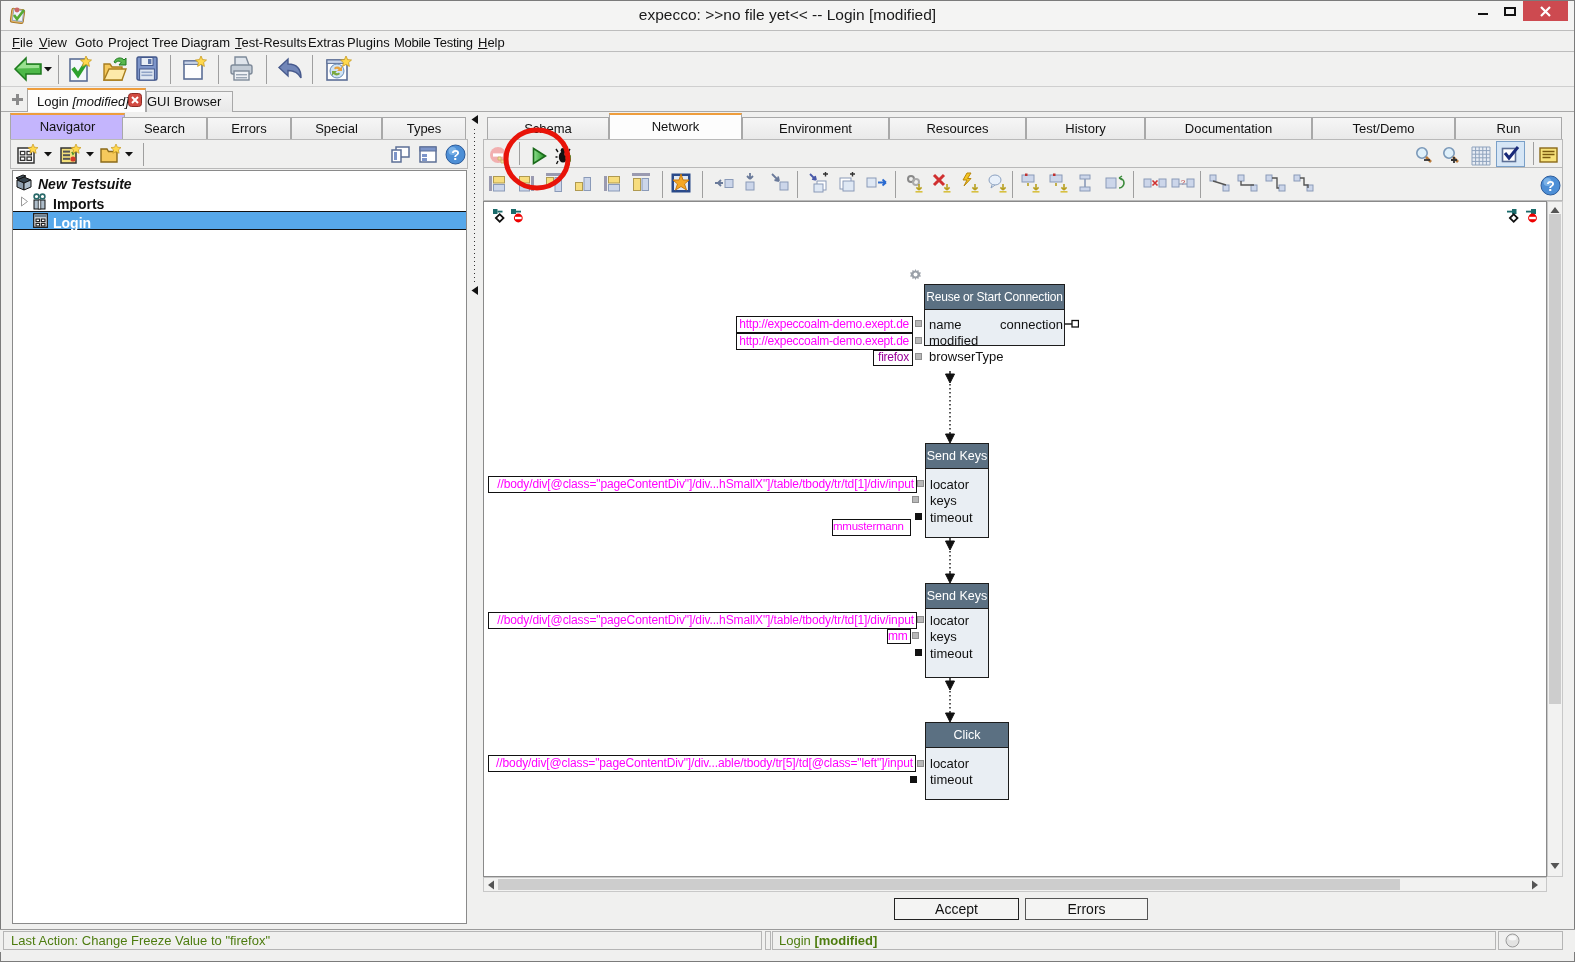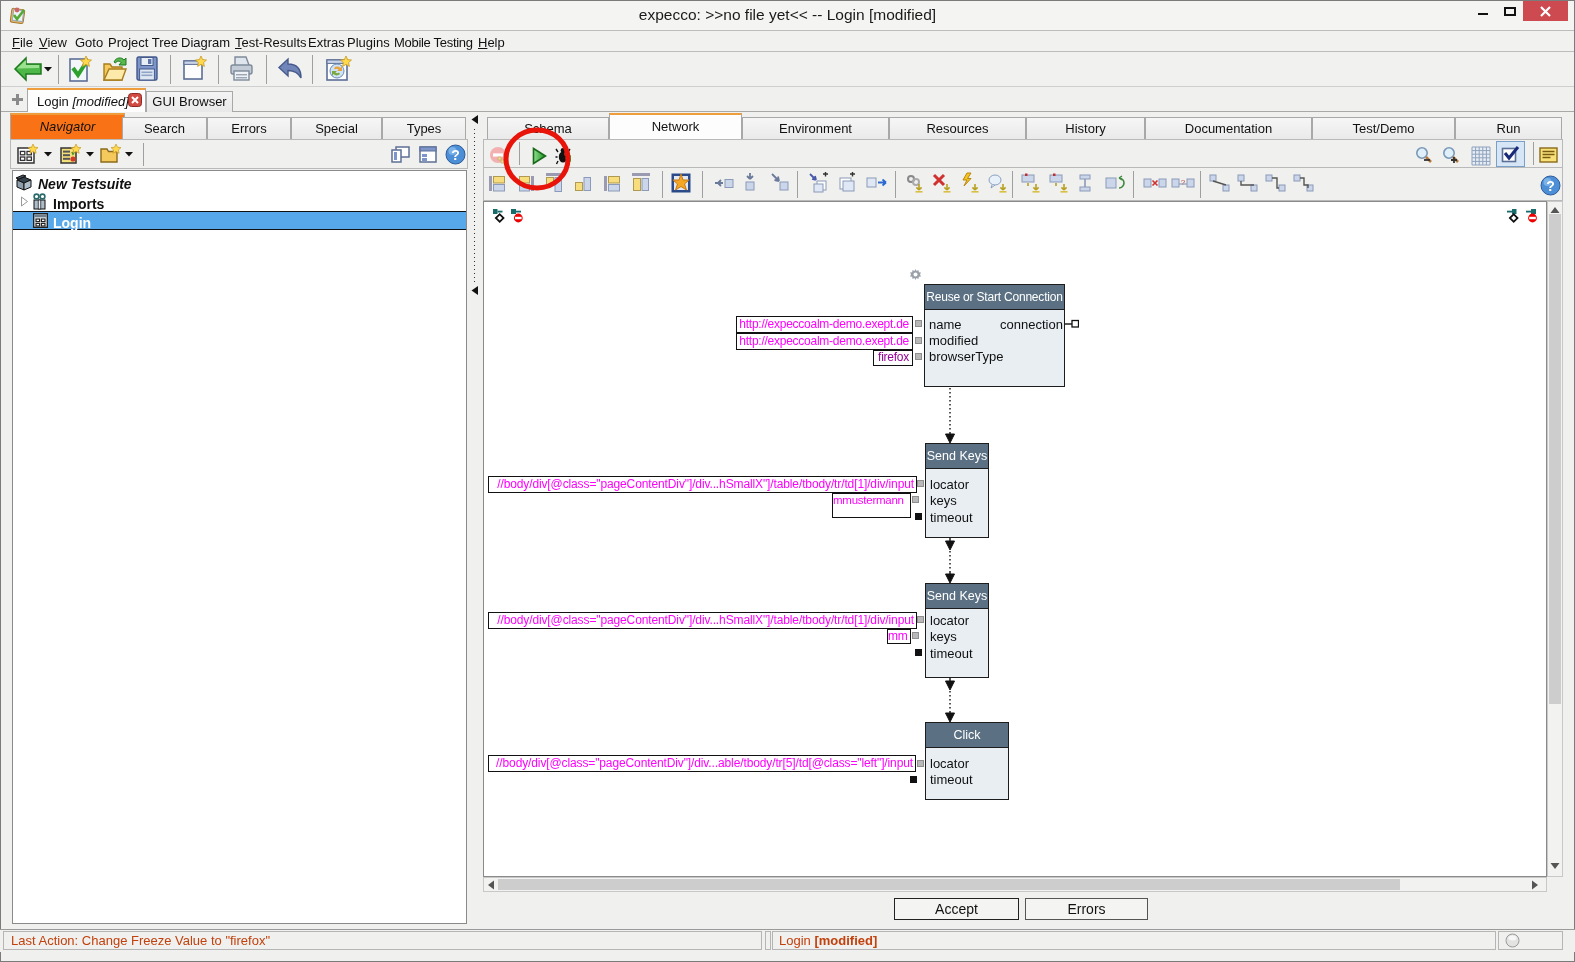--- a/index.html
+++ b/index.html
@@ -13,21 +13,21 @@
 .btn-min { position:absolute; left:1478px; top:13px; width:10px; height:2px; background:#111; }
 .btn-max { position:absolute; left:1504px; top:7px; width:12px; height:9px; border:2px solid #111; background:transparent; }
 .btn-close { position:absolute; left:1523px; top:1px; width:45px; height:20px; background:#cd4a50; color:#fff; text-align:center; font-size:12px; line-height:20px; }
 
 .menubar { position:absolute; left:1px; top:30px; width:1573px; height:22px; background:#f1f1f0; border-top:1px solid #bdbdbd; border-bottom:1px solid #bdbdbd; }
 .menubar span { position:absolute; top:4px; font-size:13px; color:#111; }
 
 .toolbar { position:absolute; left:1px; top:53px; width:1573px; height:34px; background:#f1f1f0; border-bottom:1px solid #cfcfcf; }
 .tsep { position:absolute; top:2px; width:1px; height:29px; background:#9f9f9f; }
 .dtline { position:absolute; left:1px; top:111px; width:1573px; height:1px; background:#a8a8a8; }
-.tab { position:absolute; font-size:13px; color:#111; text-align:center; }
+.tab { position:absolute; font-size:13px; color:#111; }
 .tab-active { background:#fdfdfd; border:1px solid #a8a8a8; border-top:2px solid #ee9d3c; border-bottom:none; }
 .tab-inactive { background:linear-gradient(#f4f4f4,#e8e8e8); border:1px solid #a8a8a8; border-bottom:none; }
 
 .stab { position:absolute; font-size:13px; color:#111; text-align:center; }
 
 .ltoolbar { position:absolute; left:10px; top:139px; width:458px; height:30px; background:#f0f0ef; border:1px solid #b9b9b9; }
 
 .tree { position:absolute; left:12px; top:170px; width:455px; height:754px; background:#fff; border:1px solid #8a8a8a; }
 
 .splitter { position:absolute; left:468px; top:113px; width:14px; height:811px; }
@@ -41,21 +41,21 @@
 .node { position:absolute; border:1.5px solid #1c1c1c; background:#e9eef3; }
 .nhead { width:100%; color:#fff; background:#5b7082; border-bottom:1.5px solid #1c1c1c; text-align:center; font-size:12.5px; white-space:nowrap; overflow:hidden; }
 .nrow { position:absolute; font-size:13px; color:#101010; left:5px; }
 .vbox { position:absolute; border:1.5px solid #111; background:#fff; font-size:12px; letter-spacing:-0.25px; color:#ff00ff; text-align:right; white-space:nowrap; overflow:hidden; }
 .sq { letter-spacing:-0.12px; }
 .pin-g { position:absolute; width:7px; height:7px; background:#b8b8b8; border:1px solid #8f8f8f; }
 .pin-b { position:absolute; width:7px; height:7px; background:#111; }
 .btn { position:absolute; height:22px; border:1px solid #555; background:#f4f4f3; text-align:center; font-size:14px; line-height:20px; color:#111; }
 
 .status { position:absolute; left:0px; top:929px; width:1575px; height:23px; border-top:1px solid #9a9a9a; background:#f0f0ef; }
-.ssec { position:absolute; top:2px; height:19px; border:1px solid #b5b5b5; background:#f0f0ef; font-size:13px; color:#c2410c; }
+.ssec { position:absolute; top:2px; height:19px; border:1px solid #b5b5b5; background:#f0f0ef; font-size:13px; color:#4d7c0f; }
 u { text-decoration:underline; }
 </style>
 </head>
 <body>
 <div class="win"></div>
 
 <div class="titlebar"></div>
 <div class="title">expecco: &gt;&gt;no file yet&lt;&lt; -- Login [modified]</div>
 <svg class="abs" style="left:9px;top:6px" width="19" height="19" viewBox="0 0 19 19">
  <rect x="2" y="3" width="13" height="14" rx="2" fill="#e8b765" stroke="#a97a2a" transform="rotate(8 9 10)"></rect>
@@ -154,21 +154,21 @@
     <path d="M7.5 2 v11 M2 7.5 h11" stroke="#8a8a8a" stroke-width="3"></path>
   </svg>
 <div class="tab tab-active" style="left:27px;top:88px;width:119px;height:24px;line-height:23px;text-align:left;padding-left:9px;">Login <i>[modified]</i></div>
 <svg class="abs" style="left:128px;top:93px" width="14" height="14" viewBox="0 0 14 14">
     <rect x="0.5" y="0.5" width="13" height="13" rx="3" fill="#d24b42" stroke="#8e2b24"></rect>
     <path d="M4 4 L10 10 M10 4 L4 10" stroke="#fff" stroke-width="2"></path>
   </svg>
 <div class="tab tab-inactive" style="left:146px;top:91px;width:87px;height:21px;line-height:20px;">GUI Browser</div>
 
 <div id="left-subtabs">
-<div class="stab" style="left:10px;top:113px;width:115px;height:27px;background:#f97316;border:1px solid #a8a8a8;border-top:2px solid #ee9d3c;border-bottom:none;line-height:24px;font-style:italic;">Navigator</div>
+<div class="stab" style="left:10px;top:113px;width:115px;height:27px;background:#c4b5fd;border:1px solid #a8a8a8;border-top:2px solid #ee9d3c;border-bottom:none;line-height:24px;">Navigator</div>
 <div class="stab" style="left:122px;top:117px;width:85px;height:23px;background:linear-gradient(#f6f6f6,#e9e9e9);border:1px solid #a8a8a8;border-bottom:none;line-height:21px;">Search</div>
 <div class="stab" style="left:207px;top:117px;width:84px;height:23px;background:linear-gradient(#f6f6f6,#e9e9e9);border:1px solid #a8a8a8;border-bottom:none;line-height:21px;">Errors</div>
 <div class="stab" style="left:291px;top:117px;width:91px;height:23px;background:linear-gradient(#f6f6f6,#e9e9e9);border:1px solid #a8a8a8;border-bottom:none;line-height:21px;">Special</div>
 <div class="stab" style="left:382px;top:117px;width:84px;height:23px;background:linear-gradient(#f6f6f6,#e9e9e9);border:1px solid #a8a8a8;border-bottom:none;line-height:21px;">Types</div>
 </div>
 
 <div class="ltoolbar"></div>
 <div class="tsep" style="left:143px;top:143px;height:23px;"></div>
 <div id="ltoolbar-icons">
 
@@ -520,21 +520,21 @@
   <line x1="467" y1="371" x2="467" y2="376" stroke-width="1.4"></line>
   <path d="M467 382 L462.5 373 L471.5 373 Z"></path>
   <line x1="467" y1="477" x2="467" y2="483" stroke-width="1.4"></line>
   <path d="M467 489 L462.5 480 L471.5 480 Z"></path>
   <line x1="467" y1="490" x2="467" y2="510" stroke-width="1.4" stroke-dasharray="1.5 2.5"></line>
   <line x1="467" y1="510" x2="467" y2="515" stroke-width="1.4"></line>
   <path d="M467 521 L462.5 512 L471.5 512 Z"></path>
  </g>
 </svg>
 
-<div class="node" style="left:924px;top:284px;width:141px;height:103px;">
+<div class="node" style="left:924px;top:284px;width:141px;height:62px;">
  <div class="nhead" style="height:25px;line-height:24px;font-size:12px;letter-spacing:-0.2px;">Reuse or Start Connection</div>
 </div>
 <div class="nrow" style="left:929px;top:317px;">name</div>
 <div class="nrow" style="left:1000px;top:317px;width:60px;text-align:right;">connection</div>
 <div class="nrow" style="left:929px;top:333px;">modified</div>
 <div class="nrow" style="left:929px;top:349px;">browserType</div>
 
 <svg class="abs" style="left:1065px;top:319px" width="14" height="10">
       <line x1="0" y1="5" x2="7" y2="5" stroke="#111" stroke-width="1.4"></line>
       <rect x="7" y="1.5" width="6.5" height="6.5" fill="#fff" stroke="#111" stroke-width="1.3"></rect>
@@ -557,21 +557,21 @@
 <div class="node" style="left:925px;top:722px;width:84px;height:78px;">
  <div class="nhead" style="height:25px;line-height:24px;">Click</div>
 </div>
 <div class="nrow" style="left:930px;top:756px;">locator</div>
 <div class="nrow" style="left:930px;top:772px;">timeout</div>
 
 <div class="vbox" style="left:736px;top:316px;width:177px;height:17px;line-height:14px;padding-right:3px;">http://expeccoalm-demo.exept.de</div>
 <div class="vbox" style="left:736px;top:333px;width:177px;height:17px;line-height:14px;padding-right:3px;">http://expeccoalm-demo.exept.de</div>
 <div class="vbox" style="left:873px;top:350px;width:40px;height:16px;line-height:13px;padding-right:3px;color:#990099;">firefox</div>
 <div class="vbox" style="left:488px;top:476px;width:429px;height:17px;line-height:14px;padding-right:2px;"><span class="sq">//body/div[@class="pageContentDiv"]/div...hSmallX"]/table/tbody/tr/td[1]/div/input</span></div>
-<div class="vbox" style="left:832px;top:493px;width:79px;height:25px;line-height:12px;padding-right:20px;font-size:11.5px;">mmustermann</div>
+<div class="vbox" style="left:832px;top:519px;width:79px;height:17px;line-height:12px;padding-right:20px;font-size:11.5px;">mmustermann</div>
 <div class="vbox" style="left:488px;top:612px;width:429px;height:17px;line-height:14px;padding-right:2px;"><span class="sq">//body/div[@class="pageContentDiv"]/div...hSmallX"]/table/tbody/tr/td[1]/div/input</span></div>
 <div class="vbox" style="left:887px;top:629px;width:24px;height:15px;line-height:12px;padding-right:3px;">mm</div>
 <div class="vbox" style="left:488px;top:755px;width:428px;height:17px;line-height:14px;padding-right:2px;"><span class="sq">//body/div[@class="pageContentDiv"]/div...able/tbody/tr[5]/td[@class="left"]/input</span></div>
 
 <div class="pin-g" style="left:915px;top:320px;"></div>
 <div class="pin-g" style="left:915px;top:337px;"></div>
 <div class="pin-g" style="left:915px;top:353px;"></div>
 <div class="pin-g" style="left:917px;top:480px;"></div>
 <div class="pin-g" style="left:912px;top:496px;"></div>
 <div class="pin-b" style="left:915px;top:513px;"></div>

